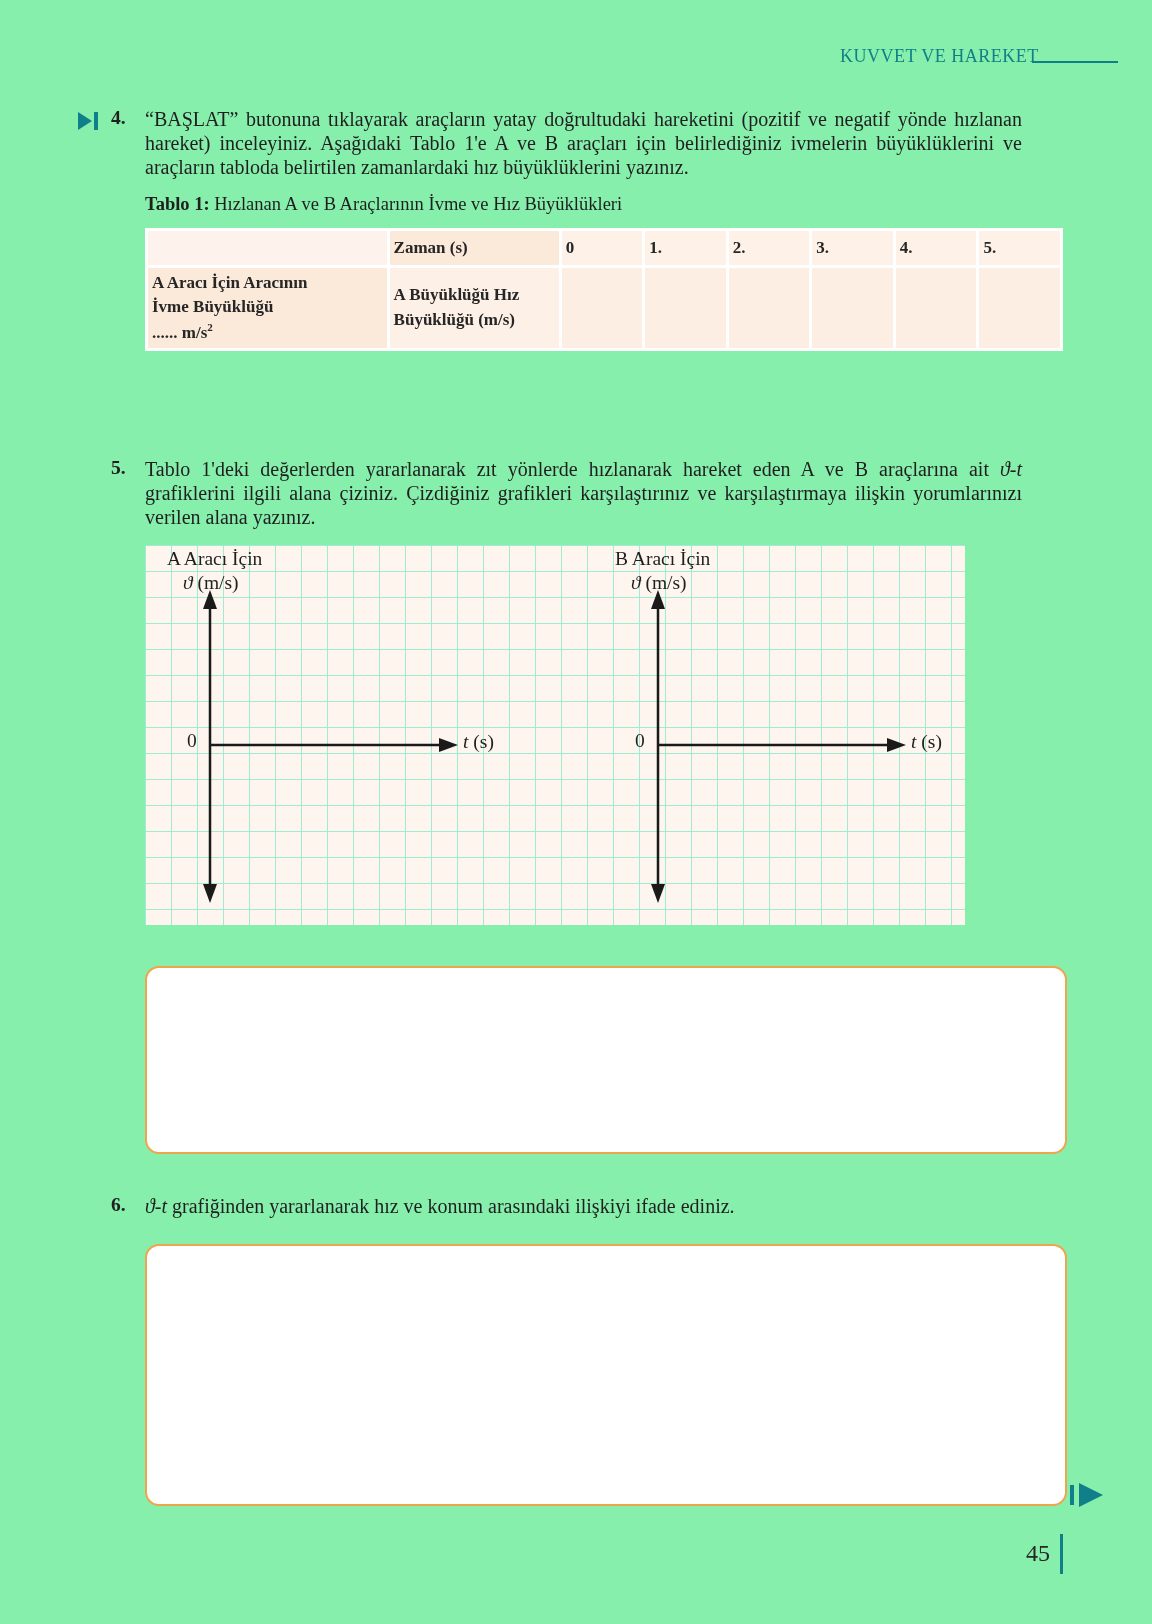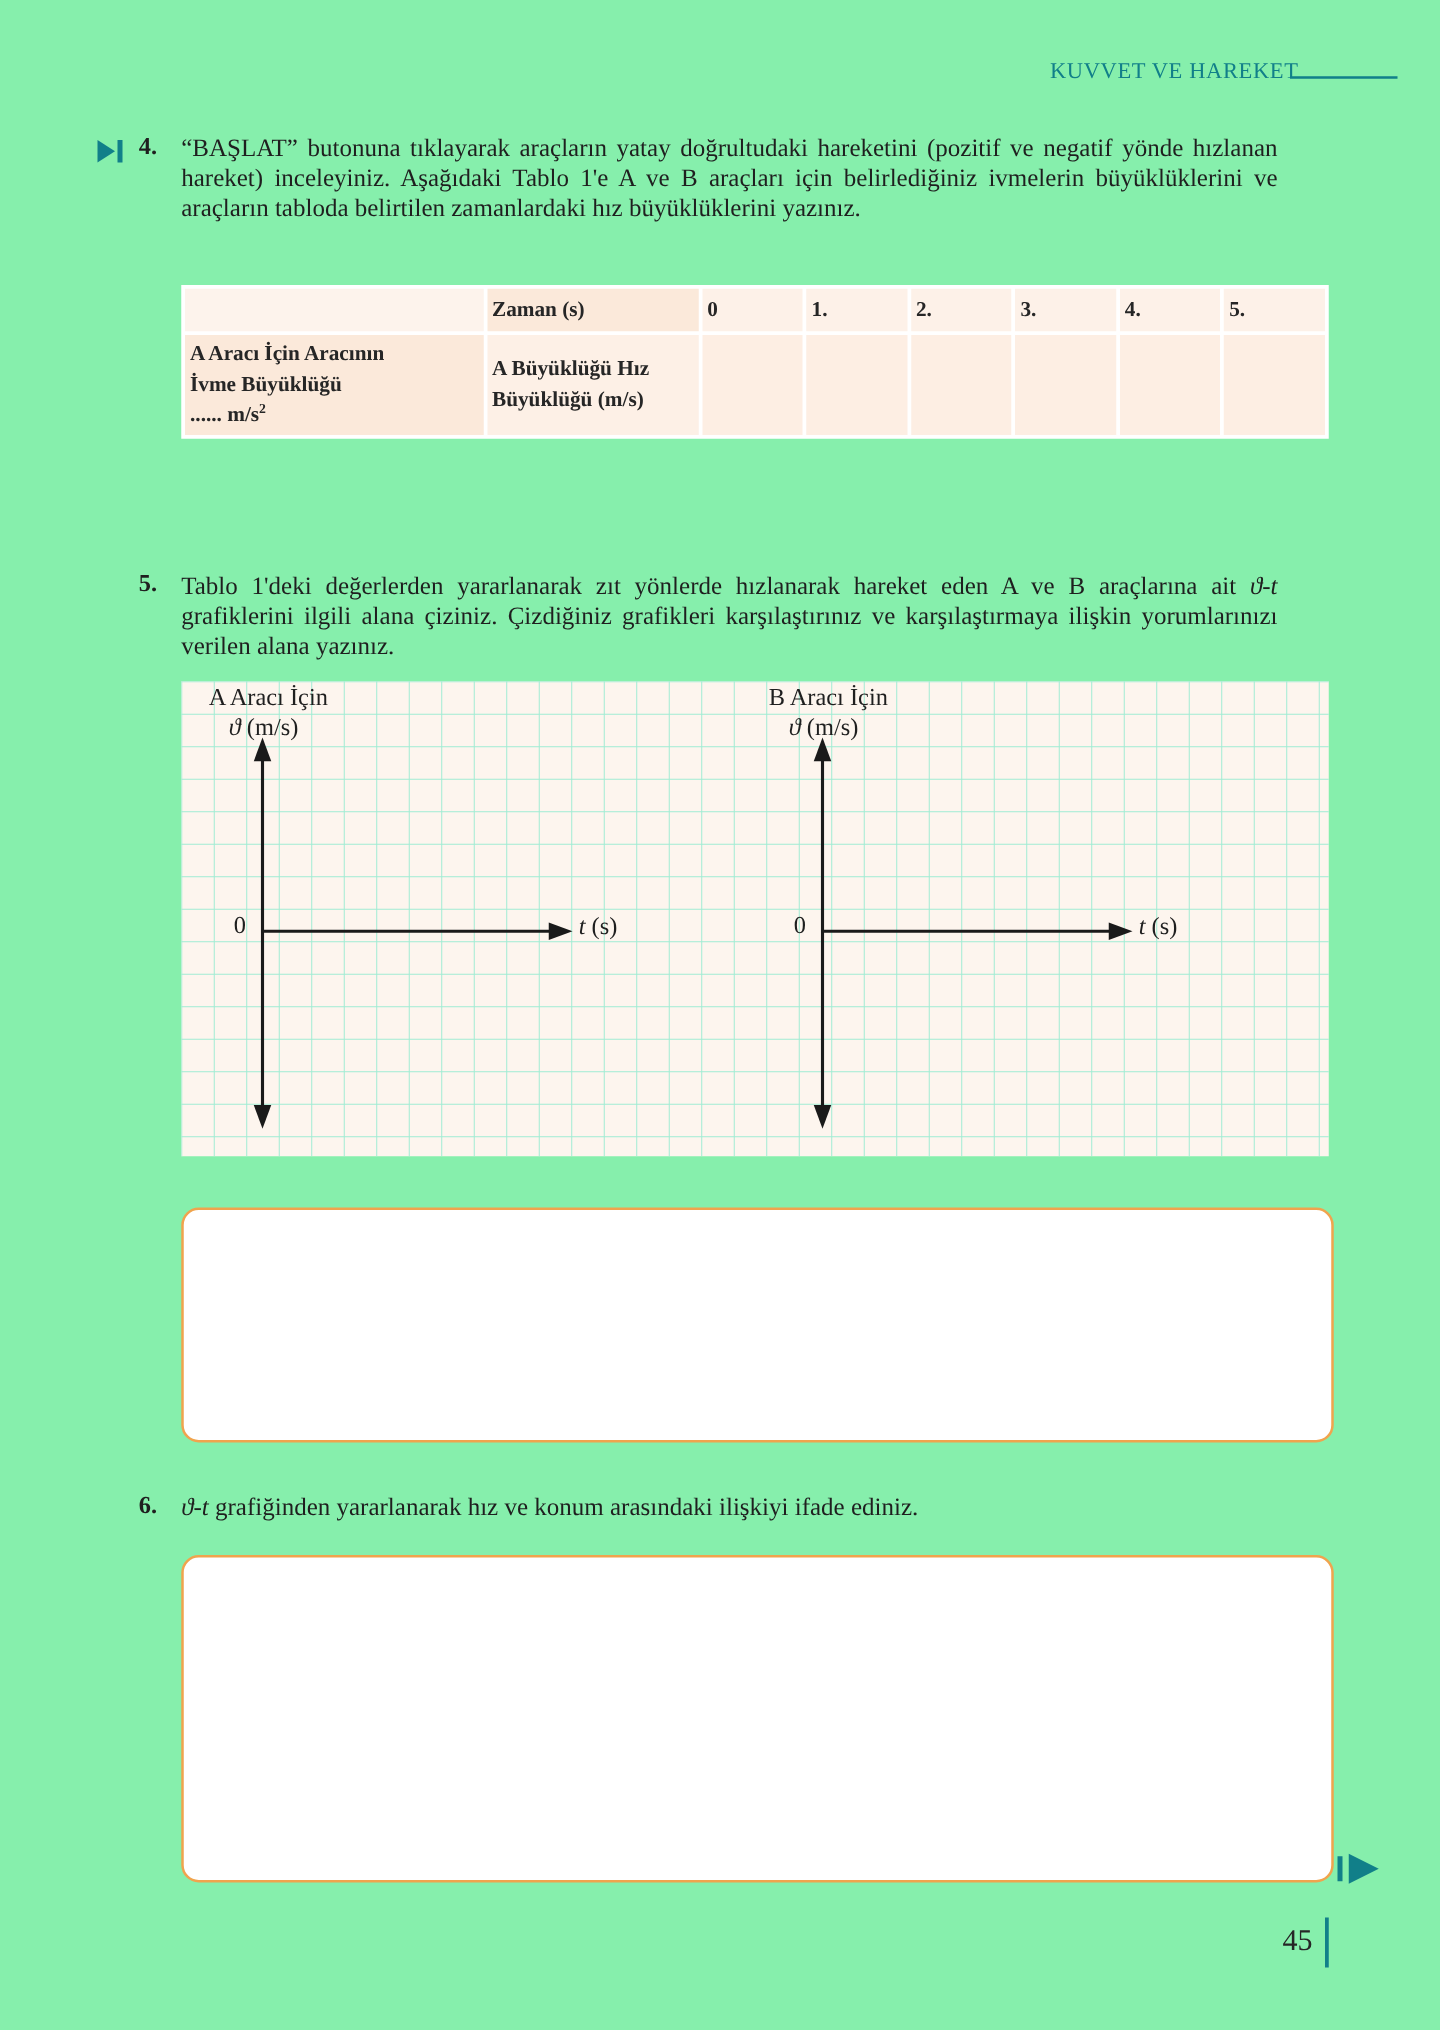--- a/index.html
+++ b/index.html
@@ -42,21 +42,21 @@
   td.c-zaman{background:#fbe9da;}
   td.c-num{background:#fdf1e8;}
   td.c-accel{background:#fbe9da;}
   td.c-speed{background:#fdf0e6;}
   td.c-cell{background:#fdeee3;}
   tr.hrow{height:34px;}
   tr.drow{height:80px;}
   sup{font-size:11px;}
   
   .grid-panel{
-    position:absolute;left:145px;top:545px;width:918px;height:380px;
+    position:absolute;left:145px;top:545px;width:820px;height:380px;
     background-color:#fdf5ee;
     background-image:
       linear-gradient(to right,#9fecd3 1px,transparent 1px),
       linear-gradient(to bottom,#9fecd3 1px,transparent 1px);
     background-size:26px 26px;
   }
   .grid-panel svg{position:absolute;left:0;top:0;}
   .g-label{position:absolute;font-size:19.5px;white-space:nowrap;}
   
   .answer-box{
@@ -77,20 +77,23 @@
   <div class="hdr-title">KUVVET VE HAREKET</div>
   <div class="hdr-rule"></div>
 
   <div class="icon-next">
     <span class="tri"></span>
     <span class="bar"></span>
   </div>
   <div class="item-num" style="top:107px;">4.</div>
   <div class="item-text" style="top:107px;">“BAŞLAT” butonuna tıklayarak araçların yatay doğrultudaki hareketini (pozitif ve negatif yönde hızlanan hareket) inceleyiniz. Aşağıdaki Tablo 1'e A ve B araçları için belirlediğiniz ivmelerin büyüklüklerini ve araçların tabloda belirtilen zamanlardaki hız büyüklüklerini yazınız.</div>
 
+  <div class="tbl-caption">
+    <b>Tablo 1:</b><span> Hızlanan A ve B Araçlarının İvme ve Hız Büyüklükleri</span>
+  </div>
 
   <table class="data">
     <colgroup>
       <col style="width:237px">
         <col style="width:168px">
       <col style="width:80px">
         <col style="width:80px">
         <col style="width:80px">
       <col style="width:80px">
         <col style="width:80px">

